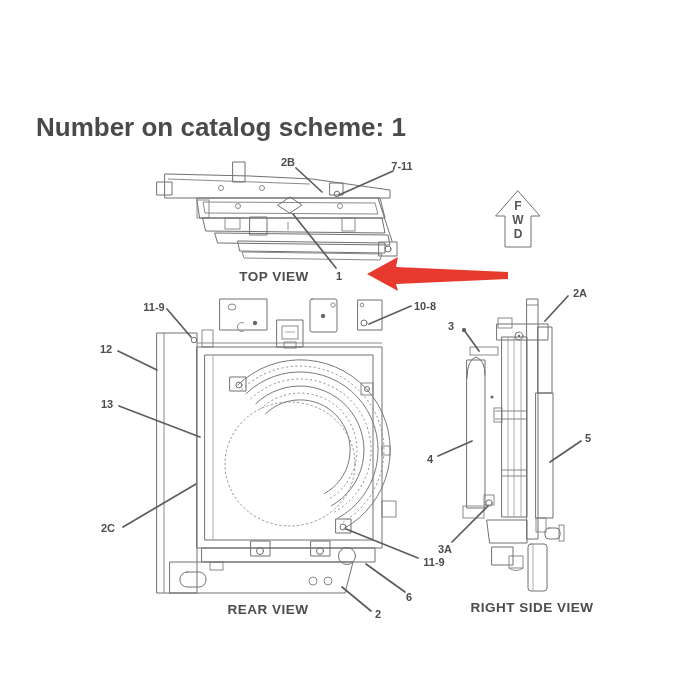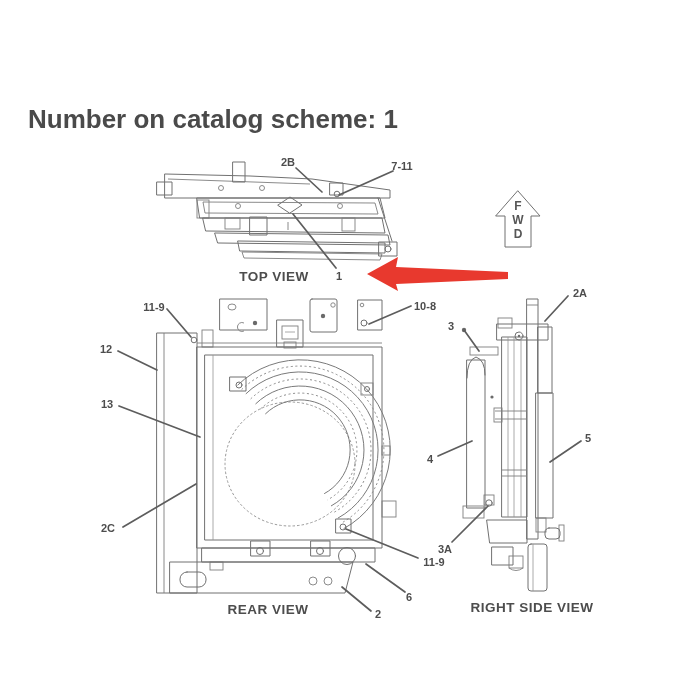--- a/index.html
+++ b/index.html
@@ -1,18 +1,18 @@
 <!DOCTYPE html>
 <html><head>
 <meta charset="utf-8">
 <style>
   html,body{margin:0;padding:0;background:#fff;}
   .page{position:relative;width:700px;height:700px;background:#fff;overflow:hidden;
         font-family:"Liberation Sans",sans-serif;}
-  .title{position:absolute;left:28px;top:104px;margin:0;font-size:26px;font-weight:bold;
+  .title{position:absolute;left:28px;top:104px;margin:8px;font-size:26px;font-weight:bold;
          color:#4a4a4a;letter-spacing:0px;white-space:nowrap;}
   svg.diagram{position:absolute;left:0;top:0;}
   .d{stroke:#717171;stroke-width:1;fill:none;stroke-linejoin:round;stroke-linecap:round;}
   .d2{stroke:#7e7e7e;stroke-width:0.9;fill:none;}
   .thin{stroke:#949494;stroke-width:0.8;fill:none;}
   .dot{fill:#6a6a6a;stroke:none;}
   .leader{stroke:#5d5d5d;stroke-width:1.7;fill:none;stroke-linecap:round;}
   .lbl{font:bold 11px "Liberation Sans",sans-serif;fill:#4d4d4d;stroke:none;}
   .cap{font:bold 13.5px "Liberation Sans",sans-serif;fill:#4d4d4d;stroke:none;letter-spacing:.5px;}
   .fwd{font:bold 12px "Liberation Sans",sans-serif;fill:#565656;stroke:none;}

